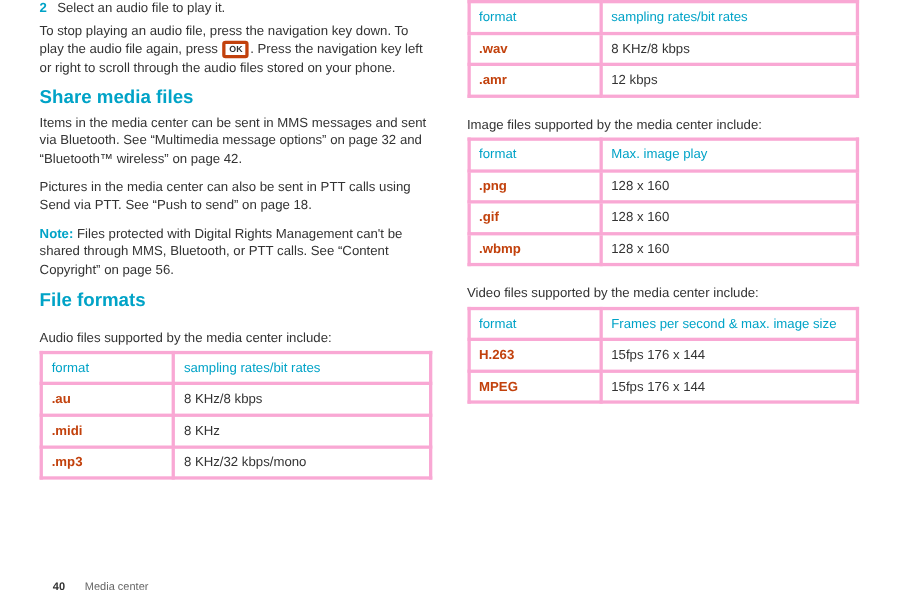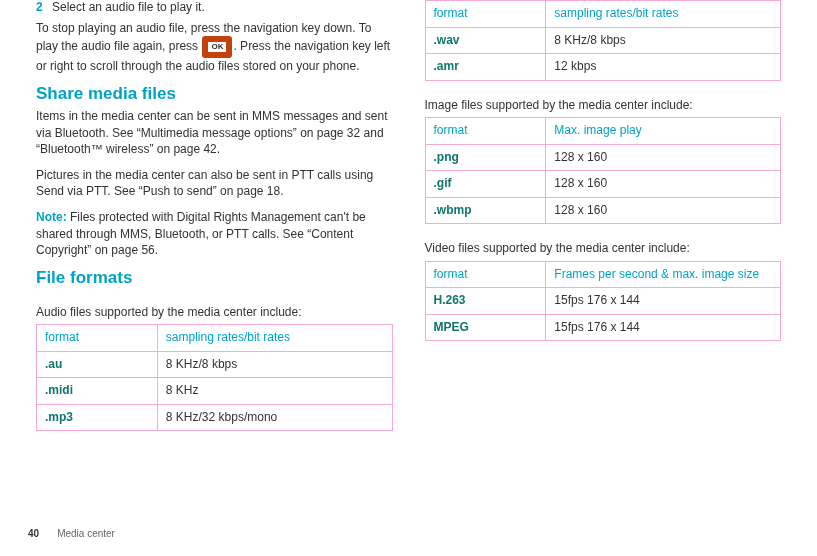--- a/index.html
+++ b/index.html
@@ -23,21 +23,21 @@
   .col {
     width: 50%;
     padding: 0 16px;
     box-sizing: border-box;
   }
   .step-row { display: flex; margin-bottom: 6px; }
   .step-num { color: #00a3c7; font-weight: bold; width: 16px; flex-shrink:0;}
   .para { line-height: 1.35; margin: 0 0 10px 0; }
   .ok-key {
     display: inline-block;
-    border: 6px solid #c2410c;
+    border: 3px solid #c2410c;
     border-radius: 3px;
     font-size: 8px;
     padding: 0 3px;
     line-height: 10px;
     vertical-align: middle;
     margin: 0 1px;
     font-weight: bold;
   }
   .heading {
     color: #00a3c7;
@@ -45,40 +45,40 @@
     margin: 8px 0 4px 0;
   }
   .note-label { color: #00a3c7; font-weight: bold; }
   .intro { margin: 16px 0 4px 0; line-height:1.35; }
   table {
     width: 100%;
     border-collapse: collapse;
     margin-bottom: 12px;
   }
   table, th, td {
-    border: 1px solid #f9a8d4;
+    border: 3px solid #f9a8d4;
   }
   th, td {
     text-align: left;
     padding: 5px 8px;
     font-weight: normal;
     line-height: 1.3;
   }
   thead th {
     color: #00a3c7;
   }
   tbody td:first-child {
-    color: #0f766e;
+    color: #c2410c;
     font-weight: bold;
     width: 34%;
   }
   .footer {
     display: flex;
     align-items: center;
-    padding: 4px 28px;
+    padding: 4px 48px;
     font-size: 10px;
     color: #666;
   }
   .pagenum {
     font-weight: bold;
     color: #333;
     margin-right: 18px;
   }
 </style>
 </head>

